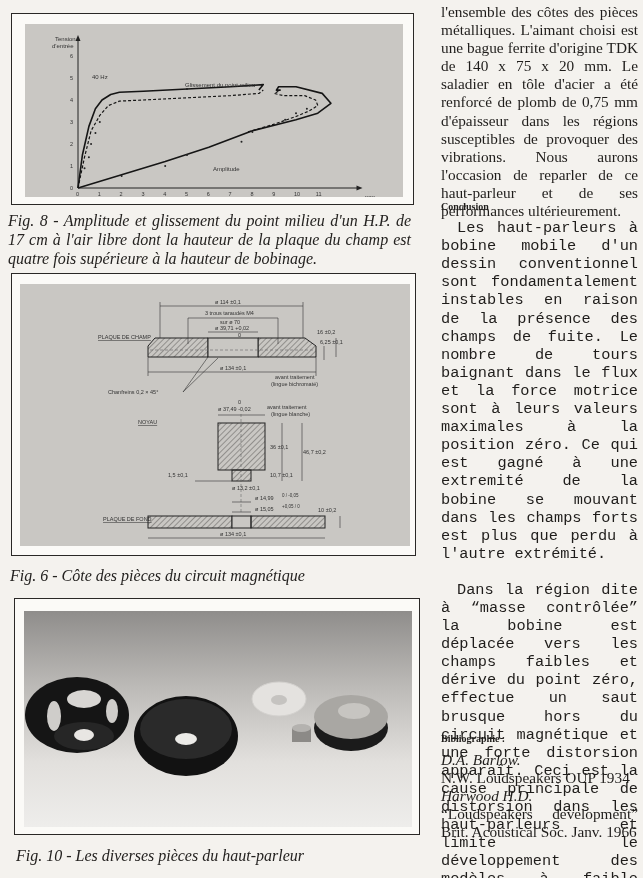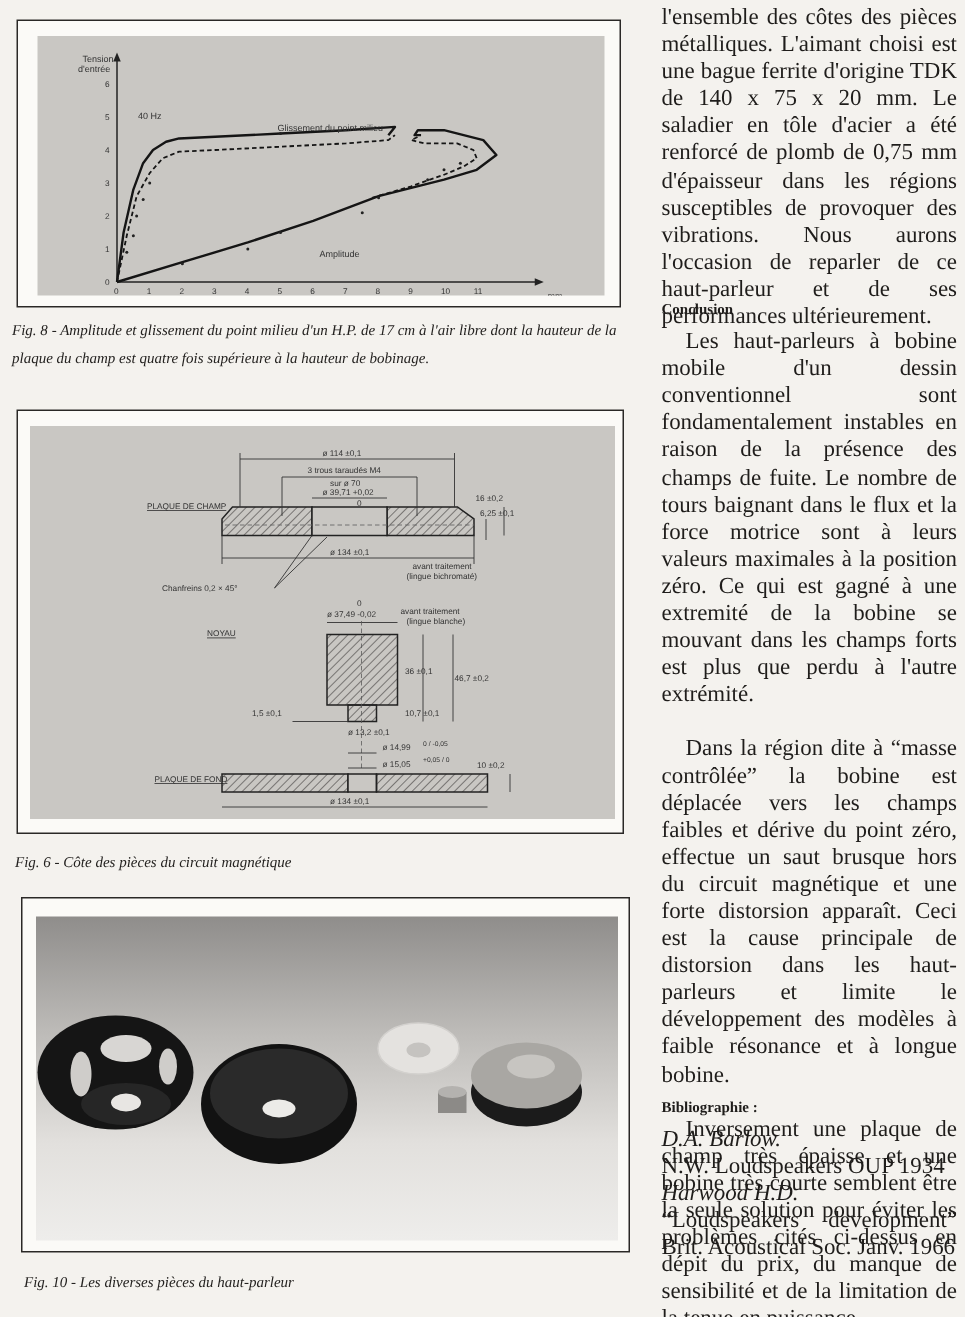--- a/index.html
+++ b/index.html
@@ -8,39 +8,39 @@
     background: #f4f2ee;
     font-family: "Liberation Serif", serif;
     color: #1d1b1a;
   }
   .figbox {
     position: absolute; border: 1.5px solid #2a2826; background: #fbfaf7;
     box-sizing: border-box;
   }
   .figinner { position: absolute; background: #c9c7c3; }
   .caption {
-    position: absolute; font-style: italic; font-size: 10px; line-height: 19px;
+    position: absolute; font-style: italic; font-size: 16px; line-height: 19px;
     text-align: justify; color: #242220;
   }
   #fig8 { left: 11px; top: 13px; width: 403px; height: 192px; }
   #fig8 .figinner { left: 13px; top: 10px; width: 378px; height: 173px; }
   #fig8-cap { left: 8px; top: 211px; width: 403px; }
   #fig9 { left: 11px; top: 273px; width: 405px; height: 283px; }
   #fig9 .figinner { left: 8px; top: 10px; width: 390px; height: 262px; }
   #fig9-cap { left: 10px; top: 566px; width: 403px; }
   #fig10 { left: 14px; top: 598px; width: 406px; height: 237px; }
   #fig10 .figinner { left: 9px; top: 12px; width: 388px; height: 216px; background: linear-gradient(180deg,#8f8d8b 0%, #bcbab7 35%, #e2e0dd 70%, #eeedeb 100%); }
   #fig10-cap { left: 16px; top: 846px; width: 403px; }
   svg text { font-family: "Liberation Sans", sans-serif; }
   .col {
     position: absolute; left: 441px; width: 197px; font-size: 15.3px; line-height: 18.1px;
     text-align: justify; color: #1f1d1b;
   }
   .col p { margin: 0; }
-  .indent { text-indent: 16px; }
+  .indent { text-indent: 16px; font-family: Liberation Mono, monospace; }
   .heading { font-weight: bold; font-size: 10px; }
   .bib-author { font-style: italic; }
 </style>
 </head>
 <body>
 
 <div class="figbox" id="fig8">
   <div class="figinner">
     <svg id="chart8" width="378" height="173" viewBox="0 0 378 173">
       <g id="chart8-axes">

